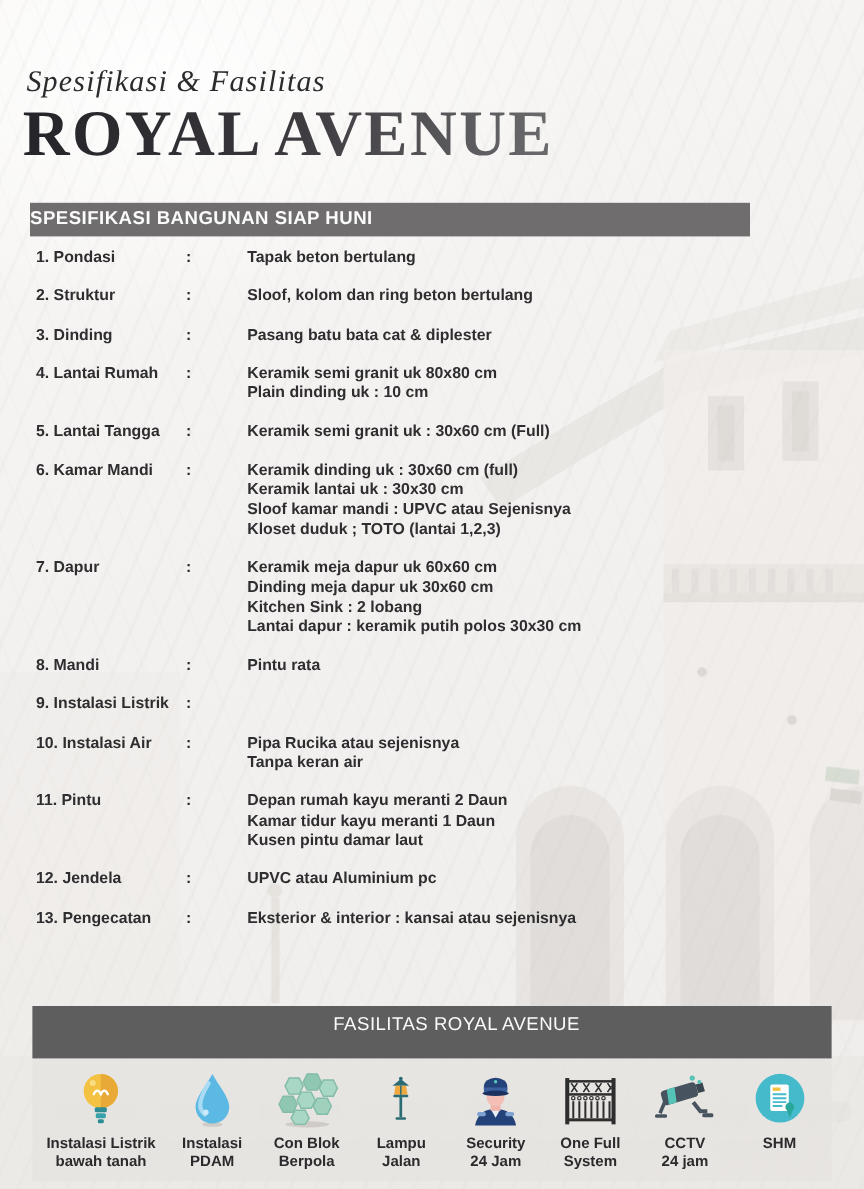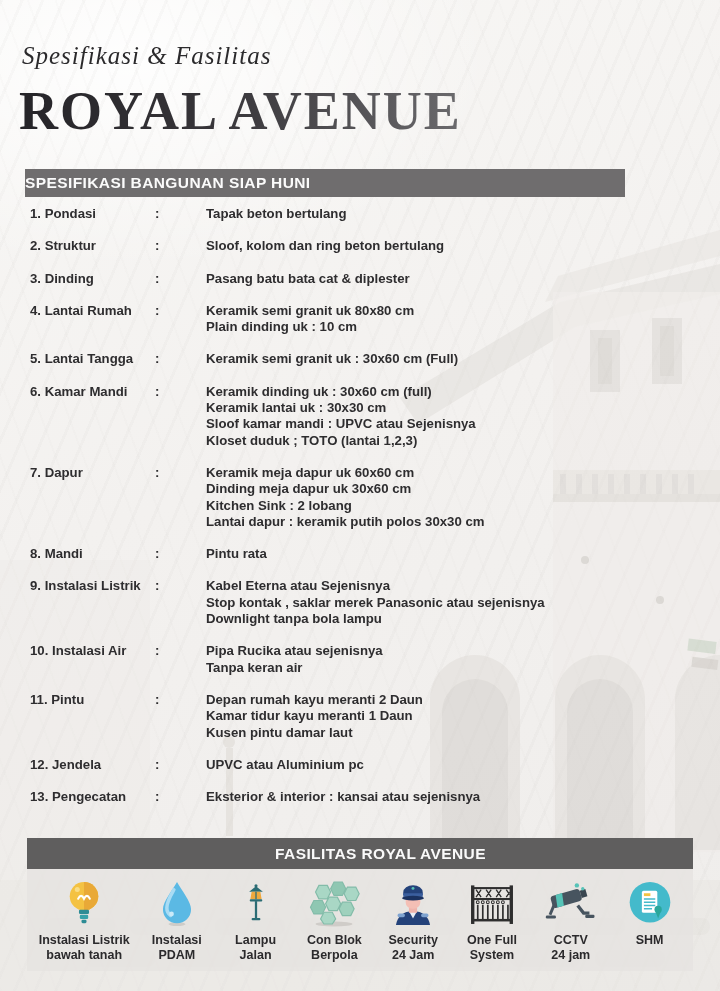--- a/index.html
+++ b/index.html
@@ -12,21 +12,21 @@
   .page::before{
     content:""; position:absolute; inset:0; pointer-events:none;
     background:
       repeating-linear-gradient(113deg, rgba(185,182,178,0.07) 0 3px, transparent 3px 19px),
       repeating-linear-gradient(70deg, rgba(200,197,193,0.05) 0 2px, transparent 2px 26px),
       radial-gradient(520px 300px at 18% 6%, rgba(255,255,255,0.9), rgba(255,255,255,0) 70%);
   }
   .bg-photo{position:absolute; inset:0; pointer-events:none;}
   
   .subtitle{
-    position:absolute; left:22px; top:42px;
+    position:absolute; left:22px; top:55px;
     font:italic 400 25px/1.15 "Liberation Serif",serif;
     letter-spacing:1px; color:#2b2a2c;
   }
   .title{
     position:absolute; left:19px; top:84px;
     font:700 54px/1 "Liberation Serif",serif;
     letter-spacing:2px; color:#3a383b; white-space:nowrap;
   }
   @supports (-webkit-background-clip:text){
     .title{
@@ -47,22 +47,22 @@
     margin-bottom:16px; font-weight:700; font-size:13.2px; line-height:16.3px;
     color:#2e2d2f;
   }
   .spec-value{white-space:pre-line;margin-left:37px;}
   
   .fac-panel{
     position:absolute; left:27px; top:838px; width:666px;
     background:rgba(229,227,224,0.78);
   }
   .fac-banner{
-    height:31px; background:rgba(84,82,83,0.92); color:#fafafa;
-    text-align:center; font-weight:700; font-size:15.5px; line-height:31px;
+    height:44px; background:rgba(84,82,83,0.92); color:#fafafa;
+    text-align:center; font-weight:400; font-size:15.5px; line-height:31px;
     letter-spacing:0.4px;
     padding-left:41px;
   }
   .fac-row{display:flex; align-items:flex-start; padding:8px 4px 8px;}
   .fac-item{flex:1 1 0; display:flex; flex-direction:column; align-items:center; min-width:0;}
   .fac-item--wide{flex:1.35 1 0;}
   .fac-icon{height:52px; display:flex; align-items:flex-end; justify-content:center;}
   .fac-icon svg{display:block;}
   .fac-label{
     margin-top:4px; font-weight:700; font-size:12.5px; line-height:15px;
@@ -176,23 +176,20 @@
 Lantai dapur : keramik putih polos 30x30 cm</span>
     </div>
     <div class="spec-row">
       <span class="spec-label"><span>8.</span> <span>Mandi</span></span>
       <span class="spec-colon">:</span>
       <span class="spec-value">Pintu rata</span>
     </div>
     <div class="spec-row">
       <span class="spec-label"><span>9.</span> <span>Instalasi Listrik</span></span>
       <span class="spec-colon">:</span>
-      <span class="spec-value">Kabel Eterna atau Sejenisnya
-Stop kontak , saklar merek Panasonic atau sejenisnya
-Downlight tanpa bola lampu</span>
     </div>
     <div class="spec-row">
       <span class="spec-label"><span>10.</span> <span>Instalasi Air</span></span>
       <span class="spec-colon">:</span>
       <span class="spec-value">Pipa Rucika atau sejenisnya
 Tanpa keran air</span>
     </div>
     <div class="spec-row">
       <span class="spec-label"><span>11.</span> <span>Pintu</span></span>
       <span class="spec-colon">:</span>
@@ -236,55 +233,55 @@
         <span class="fac-icon">
           <svg width="50" height="52" viewBox="0 0 64 62" aria-hidden="true">
             <ellipse cx="32" cy="58" rx="11" ry="2.5" fill="#CFCCC8"></ellipse>
             <path d="M32 4 C38 15 50 29 50 39 a18 18 0 0 1 -36 0 C14 29 26 15 32 4 Z" fill="#5BB9E4"></path>
             <path d="M28 14 C24 21 19 29 19 37 a12 12 0 0 0 5 10" stroke="#A9DCF4" stroke-width="4.5" fill="none" stroke-linecap="round"></path>
             <circle cx="25" cy="45" r="3" fill="#CBEAF8"></circle>
           </svg>
         </span>
         <span class="fac-label">Instalasi
 PDAM</span>
-      </div>
-
-      <div class="fac-item">
-        <span class="fac-icon">
-          <svg width="40" height="52" viewBox="0 0 64 62" aria-hidden="true">
-            <circle cx="32" cy="3.5" r="2.5" fill="#2B6C74"></circle>
-            <polygon points="21,13 43,13 32,4" fill="#2B6C74"></polygon>
-            <polygon points="25,13 39,13 41,25 23,25" fill="#F0A93E"></polygon>
-            <line x1="32" y1="13" x2="32" y2="25" stroke="#2B6C74" stroke-width="2"></line>
-            <rect x="22" y="25" width="20" height="3.5" rx="1.5" fill="#2B6C74"></rect>
-            <rect x="30.2" y="28" width="3.6" height="27" fill="#2B6C74"></rect>
-            <rect x="25" y="55" width="14" height="3.5" rx="1.5" fill="#2B6C74"></rect>
-          </svg>
-        </span>
-        <span class="fac-label">Lampu
-Jalan</span>
       </div>
 
       <div class="fac-item">
         <span class="fac-icon">
           <svg width="58" height="52" viewBox="0 0 64 62" aria-hidden="true">
             <ellipse cx="32" cy="56" rx="22" ry="3" fill="#CFCCC8"></ellipse>
             <g stroke="#83BCA9" stroke-width="1.4">
               <polygon points="14,10 24,10 28,18 24,26 14,26 10,18" fill="#A9D7C5"></polygon>
               <polygon points="32,6 42,6 46,14 42,22 32,22 28,14" fill="#8FC7B2"></polygon>
               <polygon points="48,12 58,12 62,20 58,28 48,28 44,20" fill="#A9D7C5"></polygon>
               <polygon points="8,28 18,28 22,36 18,44 8,44 4,36" fill="#8FC7B2"></polygon>
               <polygon points="26,24 36,24 40,32 36,40 26,40 22,32" fill="#A9D7C5"></polygon>
               <polygon points="42,30 52,30 56,38 52,46 42,46 38,38" fill="#9FD1BD"></polygon>
               <polygon points="20,42 30,42 34,50 30,56 20,56 16,50" fill="#A9D7C5"></polygon>
             </g>
           </svg>
         </span>
         <span class="fac-label">Con Blok
 Berpola</span>
+      </div>
+
+      <div class="fac-item">
+        <span class="fac-icon">
+          <svg width="40" height="52" viewBox="0 0 64 62" aria-hidden="true">
+            <circle cx="32" cy="3.5" r="2.5" fill="#2B6C74"></circle>
+            <polygon points="21,13 43,13 32,4" fill="#2B6C74"></polygon>
+            <polygon points="25,13 39,13 41,25 23,25" fill="#F0A93E"></polygon>
+            <line x1="32" y1="13" x2="32" y2="25" stroke="#2B6C74" stroke-width="2"></line>
+            <rect x="22" y="25" width="20" height="3.5" rx="1.5" fill="#2B6C74"></rect>
+            <rect x="30.2" y="28" width="3.6" height="27" fill="#2B6C74"></rect>
+            <rect x="25" y="55" width="14" height="3.5" rx="1.5" fill="#2B6C74"></rect>
+          </svg>
+        </span>
+        <span class="fac-label">Lampu
+Jalan</span>
       </div>
 
       <div class="fac-item">
         <span class="fac-icon">
           <svg width="52" height="52" viewBox="0 0 64 62" aria-hidden="true">
             <path d="M11 58 q3 -17 21 -17 q18 0 21 17 Z" fill="#24427A"></path>
             <polygon points="27,41 37,41 32,50" fill="#E9EEF6"></polygon>
             <rect x="13" y="44" width="9" height="4.5" rx="2" fill="#7FA3D0"></rect>
             <rect x="42" y="44" width="9" height="4.5" rx="2" fill="#7FA3D0"></rect>
             <rect x="27" y="35" width="10" height="8" fill="#EFB4AC"></rect>

